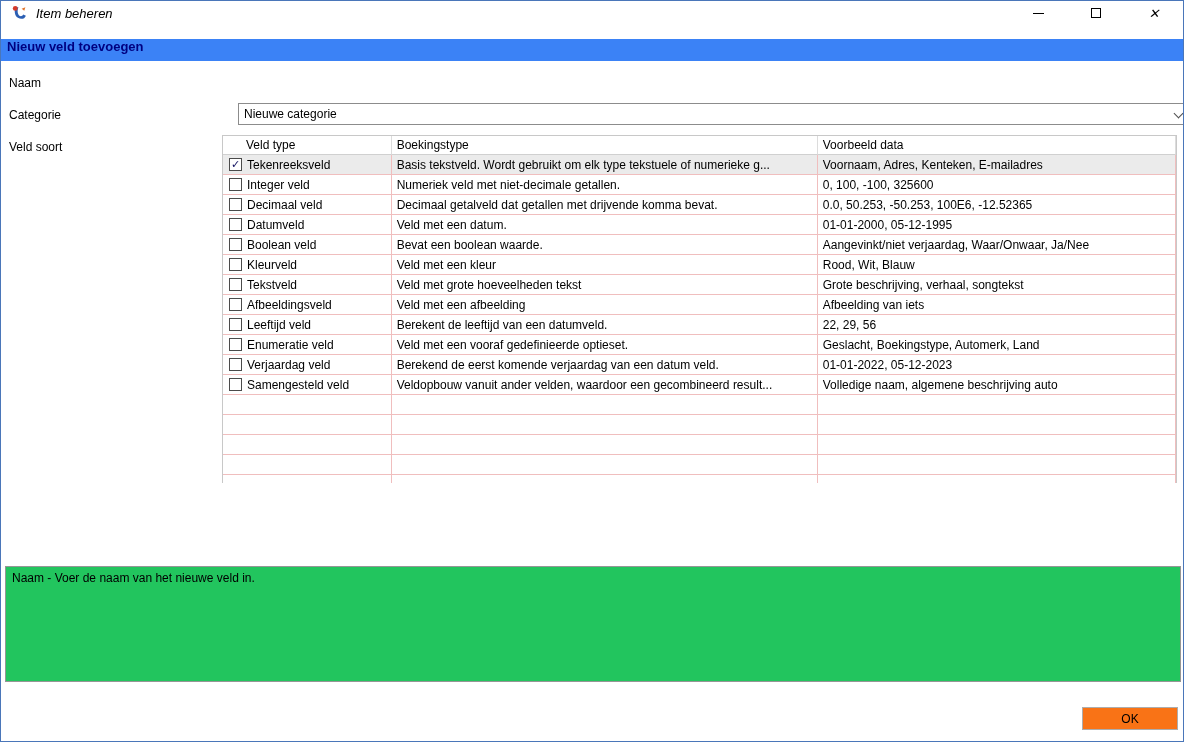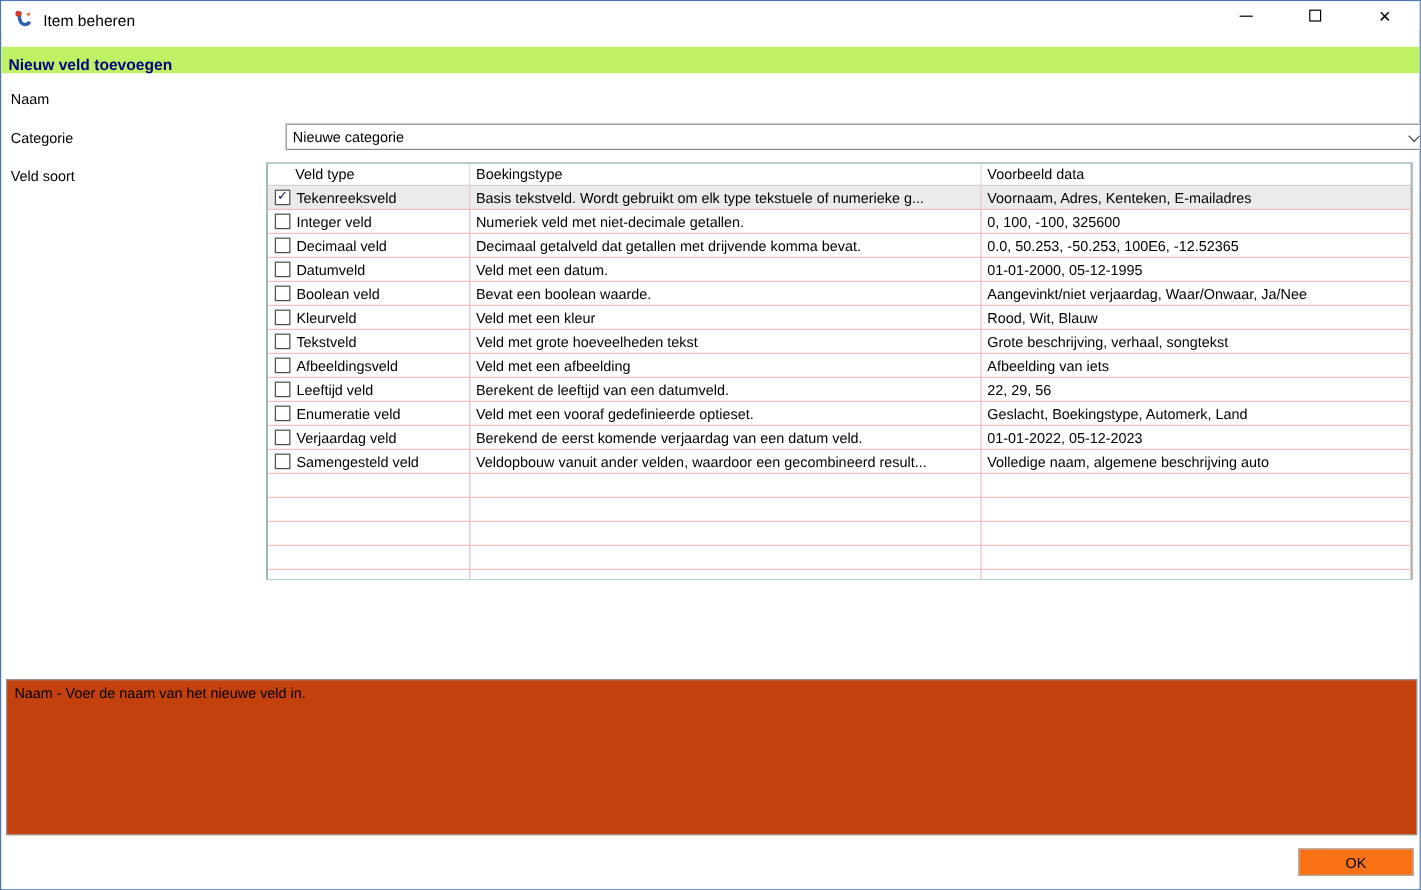--- a/index.html
+++ b/index.html
@@ -14,39 +14,39 @@
     position: relative;
     width: 1184px; height: 742px;
     border: 1px solid #4a76b9;
     background: #fff;
     overflow: hidden;
   }
   
   .titlebar {
     position: absolute; top: 0; left: 0; right: 0; height: 24px;
     background: #fff;
-    display: flex; align-items: flex-end;
+    display: flex; align-items: center; font-style: italic;
   }
   .app-icon { width: 17px; height: 17px; margin-left: 10px; display: inline-flex; }
   .app-icon svg { width: 17px; height: 17px; }
   .title-text { margin-left: 8px; font-size: 13px; }
   .win-controls { margin-left: auto; display: flex; height: 100%; }
   .win-btn {
     width: 58px; height: 100%;
     display: flex; align-items: center; justify-content: center;
     cursor: default;
   }
   .glyph-min { width: 11px; height: 0; border-top: 1px solid #000; display: block; }
   .glyph-max { width: 10px; height: 10px; border: 1px solid #000; display: block; }
   .glyph-close { font-size: 13px; line-height: 13px; color: #000; }
   
   .headerbar {
     position: absolute; top: 38px; left: 0; right: 0; height: 22px;
-    background: #bef264;
-    display: flex; align-items: flex-end;
+    background: #3b82f6;
+    display: flex; align-items: flex-start;
   }
   .headerbar .htitle { font-weight: bold; font-size: 13px; color: #000080; margin-left: 6px; }
   
   .field-label { position: absolute; left: 8px; height: 16px; line-height: 16px; }
   
   .naam-input {
     position: absolute; left: 221px; top: 70px; width: 955px; height: 22px;
     border: 1px solid #569de5; background: #fff;
     display: flex; align-items: center; padding-left: 3px;
   }
@@ -92,22 +92,22 @@
   .cb {
     width: 13px; height: 13px; flex: none;
     border: 1px solid #4b4b4b; background: #fff;
     margin-left: 6px; margin-right: 5px;
     font-size: 11px; line-height: 11px;
     display: flex; align-items: center; justify-content: center;
     color: #101060;
   }
   
   .infobox {
-    position: absolute; left: 4px; top: 565px; width: 1176px; height: 130px;
-    background: #c2410c; border: 1px solid #969696;
+    position: absolute; left: 4px; top: 565px; width: 1176px; height: 116px;
+    background: #22c55e; border: 1px solid #969696;
     padding: 4px 6px;
   }
   
   .ok-btn {
     position: absolute; left: 1081px; top: 706px; width: 96px; height: 23px;
     background: #f97316; border: 1px solid #adadad;
     font-family: "Liberation Sans", sans-serif; font-size: 12px; color: #000;
     display: flex; align-items: center; justify-content: center;
   }
 </style>

